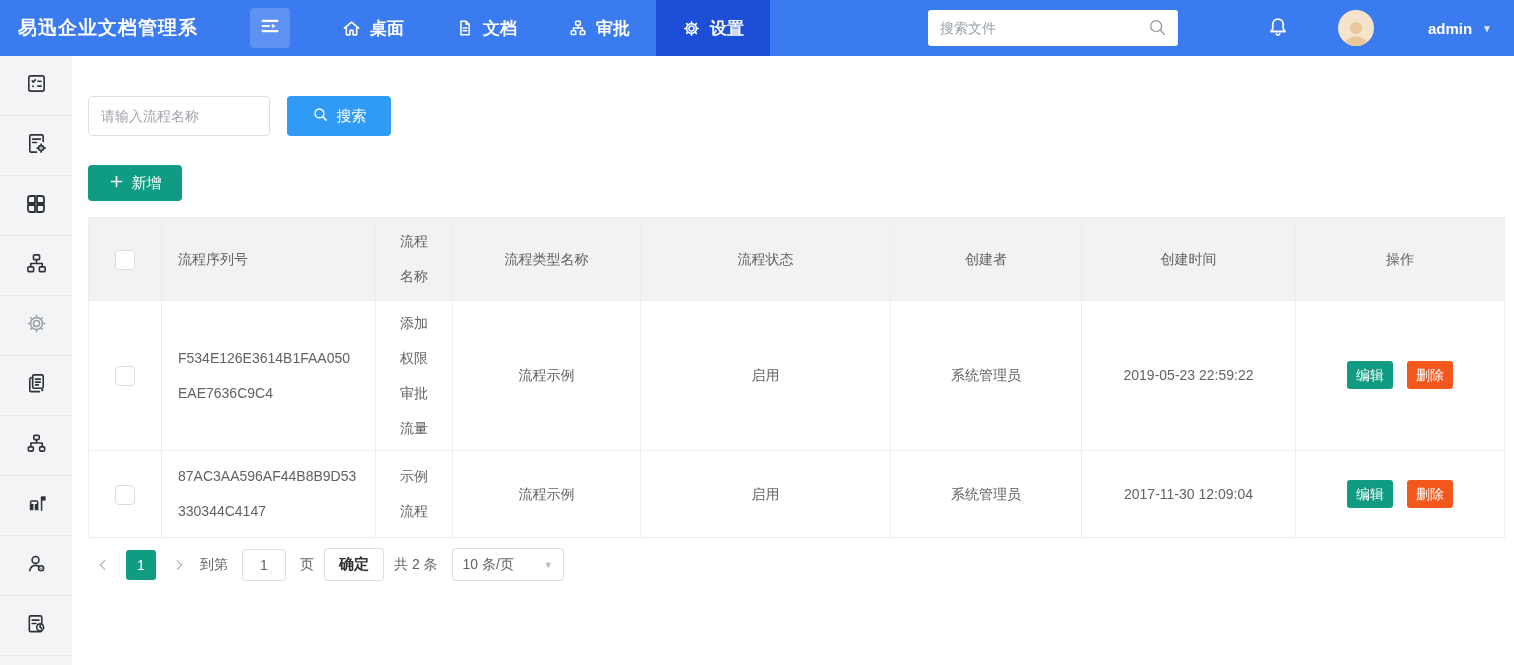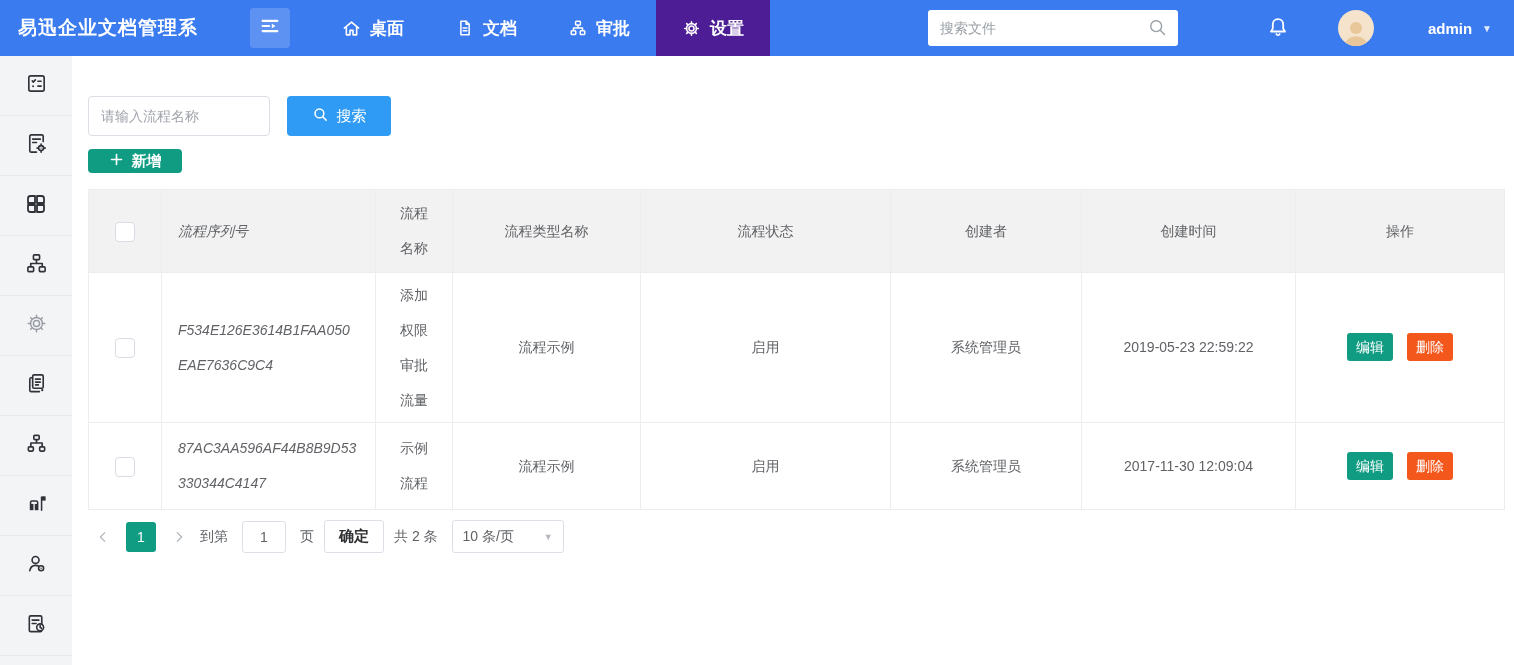--- a/index.html
+++ b/index.html
@@ -5,21 +5,21 @@
   * { margin:0; padding:0; box-sizing:border-box; }
   html,body { width:1514px; height:665px; font-family:"Liberation Sans","DejaVu Sans",sans-serif; background:#fff; overflow:hidden; }
   .stage { position:relative; width:1514px; height:665px; background:#fff; }
 
   
   .topbar { position:absolute; top:0; left:0; width:1514px; height:56px; background:#3b7bf0; display:flex; align-items:stretch; color:#fff; }
   .logo { display:flex; align-items:center; padding-left:18px; width:250px; font-size:19px; font-weight:bold; letter-spacing:1px; white-space:nowrap; }
   .collapse-btn { align-self:center; width:40px; height:40px; border-radius:4px; background:rgba(255,255,255,.18); display:flex; align-items:center; justify-content:center; margin-right:26px; cursor:pointer; }
   .nav { display:flex; align-items:stretch; }
   .nav-item { display:flex; align-items:center; gap:9px; padding:0 26px; font-size:17px; font-weight:bold; cursor:pointer; white-space:nowrap; }
-  .nav-item.active { background:#4c1d95; }
+  .nav-item.active { background:#1d4ed8; }
   .nav-item svg { display:block; }
   .flex-spacer { flex:1; }
   .nav-search { align-self:center; position:relative; width:250px; height:36px; margin-right:88px; }
   .nav-search input { width:100%; height:100%; border:none; border-radius:3px; padding:0 36px 0 12px; font-size:14px; color:#333; outline:none; font-family:inherit; }
   .nav-search input::placeholder { color:#9aa0a6; }
   .nav-search .mag { position:absolute; right:10px; top:7px; color:#9aa0a6; }
   .bell { align-self:center; margin-right:48px; cursor:pointer; display:flex; }
   .userbox { align-self:center; display:flex; align-items:center; gap:10px; margin-right:22px; cursor:pointer; }
   .avatar { width:36px; height:36px; border-radius:50%; background:#f6e3cb; overflow:hidden; display:flex; align-items:flex-end; justify-content:center; }
   .uname { font-size:15px; font-weight:bold;margin-left:44px; }
@@ -30,35 +30,35 @@
   .side-item { height:60px; display:flex; align-items:center; justify-content:center; border-bottom:1px solid #e7e8ea; color:#30323a; cursor:pointer; }
   .side-item.dim { color:#989ca4; }
 
   
   .content { position:absolute; top:72px; left:72px; width:1442px; height:609px; background:#fff; padding:24px 10px 0 16px; }
   .toolbar-row { display:flex; align-items:center; }
   .flow-input { width:182px; height:40px; border:1px solid #dcdfe6; border-radius:4px; padding:0 12px; font-size:14px; color:#333; outline:none; font-family:inherit; }
   .flow-input::placeholder { color:#a0a4ab; }
   .btn { display:inline-flex; align-items:center; justify-content:center; gap:8px; border:none; border-radius:4px; color:#fff; font-size:15px; cursor:pointer; font-family:inherit; }
   .btn-search { width:104px; height:40px; background:#2f9bf4; margin-left:17px; }
-  .btn-add { width:94px; height:24px; background:#109c82; margin-top:13px; font-weight:bold; }
+  .btn-add { width:94px; height:36px; background:#109c82; margin-top:29px; font-weight:normal; }
 
   
   table { border-collapse:collapse; table-layout:fixed; width:1416px; margin-top:16px; font-size:14px; color:#606266; }
   th, td { border:1px solid #ebeef0; text-align:center; vertical-align:middle; line-height:35px; font-weight:normal; }
   thead th { background:#f2f2f2; height:83px; }
   .col-check { width:73px; }
   .col-serial { width:214px; }
   .col-name { width:77px; }
   .col-type { width:188px; }
   .col-status { width:250px; }
   .col-creator { width:191px; }
   .col-time { width:214px; }
   .col-actions { width:209px; }
-  td.cell-serial, th.h-serial { text-align:left; padding:0 16px; word-break:break-all;font-style:italic; }
+  td.cell-serial, th.h-serial { text-align:left; padding:0 16px; word-break:break-all; }
   td.cell-name, th.h-name { padding:0 23px; word-break:break-all; }
   tr.row-1 td { height:150px; }
   tr.row-2 td { height:87px; }
   .checkbox { display:inline-block; width:20px; height:20px; border:1px solid #d9dce2; border-radius:4px; background:#fff; vertical-align:middle; cursor:pointer; }
   .btn-mini { display:inline-flex; align-items:center; justify-content:center; height:28px; padding:0 9px; border:none; border-radius:3px; color:#fff; font-size:14px; cursor:pointer; font-family:inherit; margin:0 5px; line-height:1; }
   .btn-edit { background:#109c82; }
   .btn-del { background:#f4571c; }
 
   
   .pager { display:flex; align-items:center; margin-top:10px; font-size:14px; color:#606266; }

